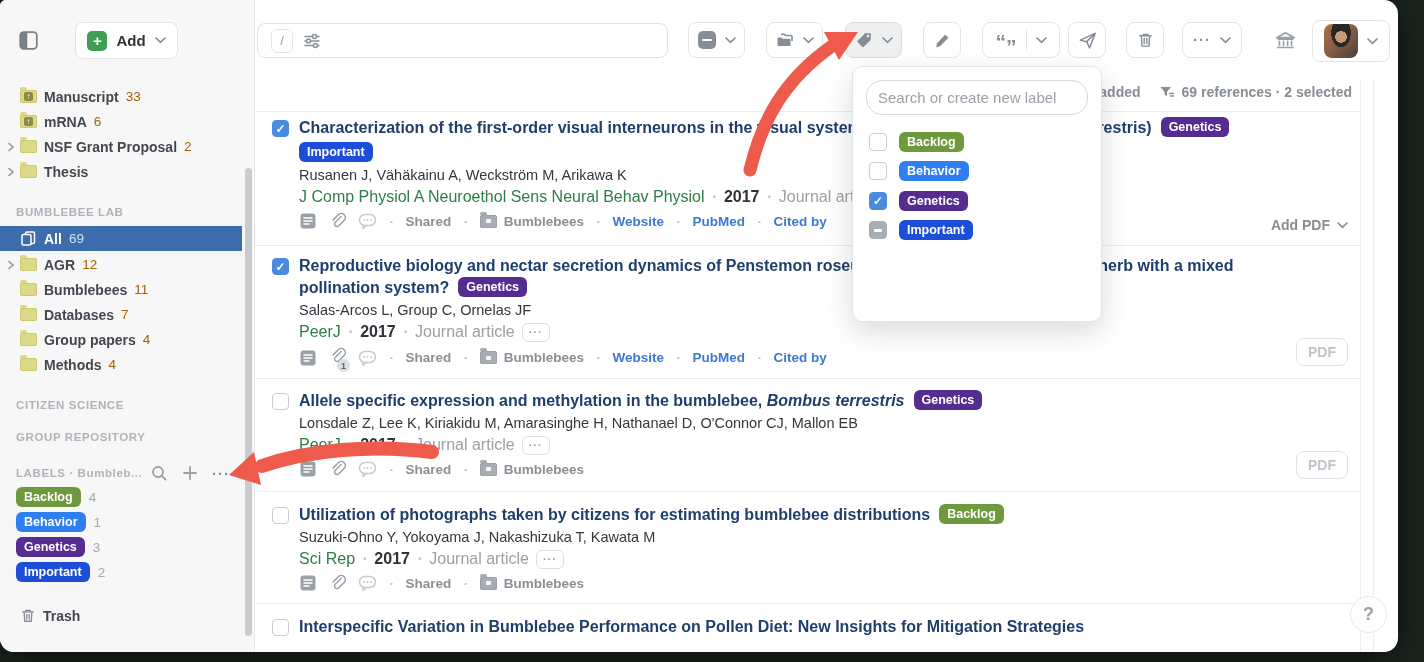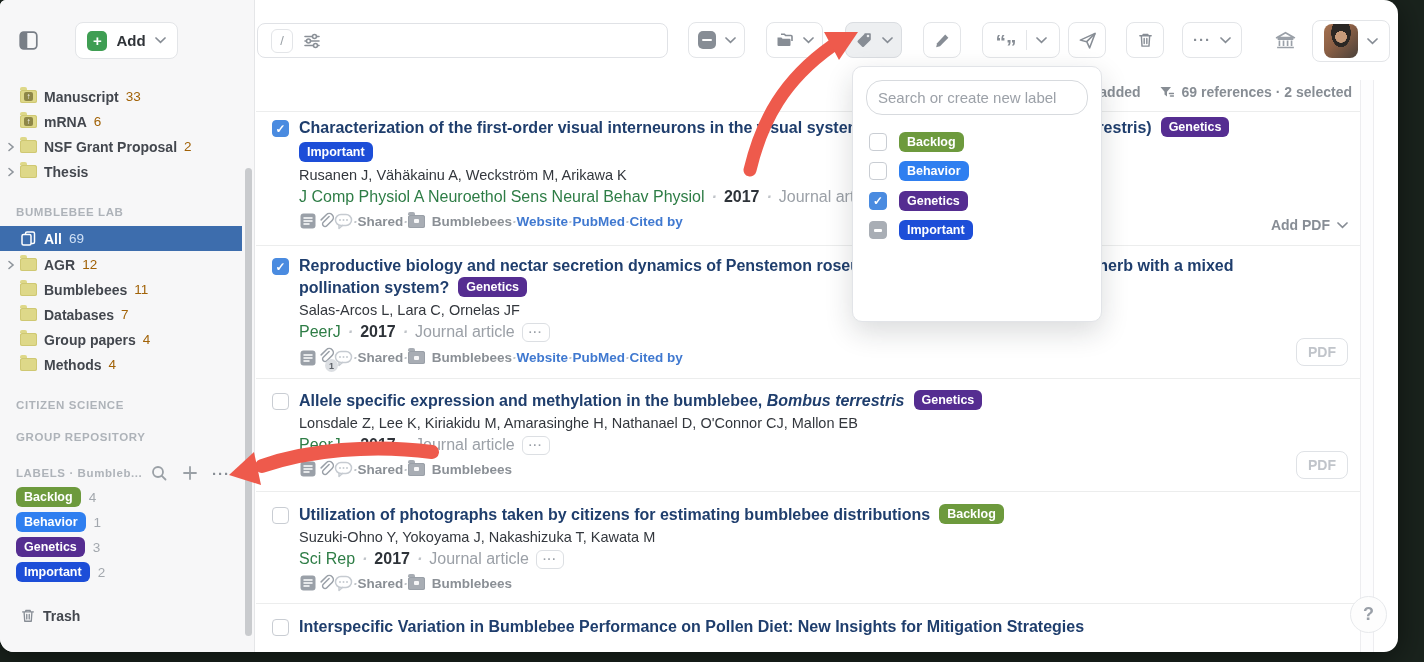--- a/index.html
+++ b/index.html
@@ -81,21 +81,21 @@
   .t-it { font-style:italic; }
   .flagrow { margin:3px 0 2px; }
   .authors { line-height:22px; font-size:14.5px; color:#33373d; }
   .jline { display:flex; align-items:center; gap:7px; line-height:22px; font-size:16px; }
   .grn { color:#2e7d46; }
   .yr { font-weight:700; color:#2e3339; }
   .jtype { color:#9ba0a7; }
   .morepill { width:28px; height:19px; border:1px solid #dcdfe3; border-radius:6px; display:flex;
               align-items:center; justify-content:center; cursor:pointer; }
   .morepill::before { content:"···"; color:#9aa0a8; font-weight:700; font-size:11px; letter-spacing:1px; }
-  .irow { margin-top:4px; display:flex; align-items:center; font-size:13.5px; font-weight:700; color:#8b9096; }
+  .irow { margin-top:4px; display:flex; align-items:center; gap:12px; font-size:13.5px; font-weight:700; color:#8b9096; }
   .dsep::before { content:"·"; color:#c0c4c9; font-weight:700; }
   .lnk { color:#4079d0; cursor:pointer; }
   .fgroup { display:flex; align-items:center; gap:7px; }
   .clipwrap { position:relative; }
   .clipbadge { position:absolute; right:-4px; bottom:-4px; width:13px; height:13px; border-radius:50%;
                background:#dcdfe3; color:#5d6269; font-size:9px; font-weight:700; display:flex;
                align-items:center; justify-content:center; }
   .rail { position:absolute; right:12px; bottom:12px; }
   .addpdf { display:flex; align-items:center; gap:7px; font-size:14px; font-weight:700; color:#878d95; cursor:pointer; }
   .pdfbtn { width:52px; height:28px; border:1px solid #dfe2e6; border-radius:8px; background:#fff;
@@ -402,21 +402,21 @@
               <path d="M1 1 L5.5 5.3 L10 1" stroke="#878d95" stroke-width="1.7" fill="none" stroke-linecap="round"></path>
             </svg>
         </span>
       </div>
     </div>
 
     <div class="entry" style="height:133px;padding-top:9px">
       <span class="cb on"></span>
       <div class="ebody">
         <div class="t-line" style="max-width:1000px"><span>Reproductive biology and nectar secretion dynamics of Penstemon roseus (Plantaginaceae), a perennial herb with a mixed pollination system?</span><span class="badge bg-purple">Genetics</span></div>
-        <div class="authors">Salas-Arcos L, Lara C, Ornelas JF</div>
+        <div class="authors">Salas-Arcos L, Group C, Ornelas JF</div>
         <div class="jline">
           <span class="grn">PeerJ</span>
             <i class="dsep"></i>
           <span class="yr">2017</span>
             <i class="dsep"></i>
           <span class="jtype">Journal article</span>
           <span class="morepill"></span>
         </div>
         <div class="irow">
           <svg width="18" height="18" viewBox="0 0 18 18">

